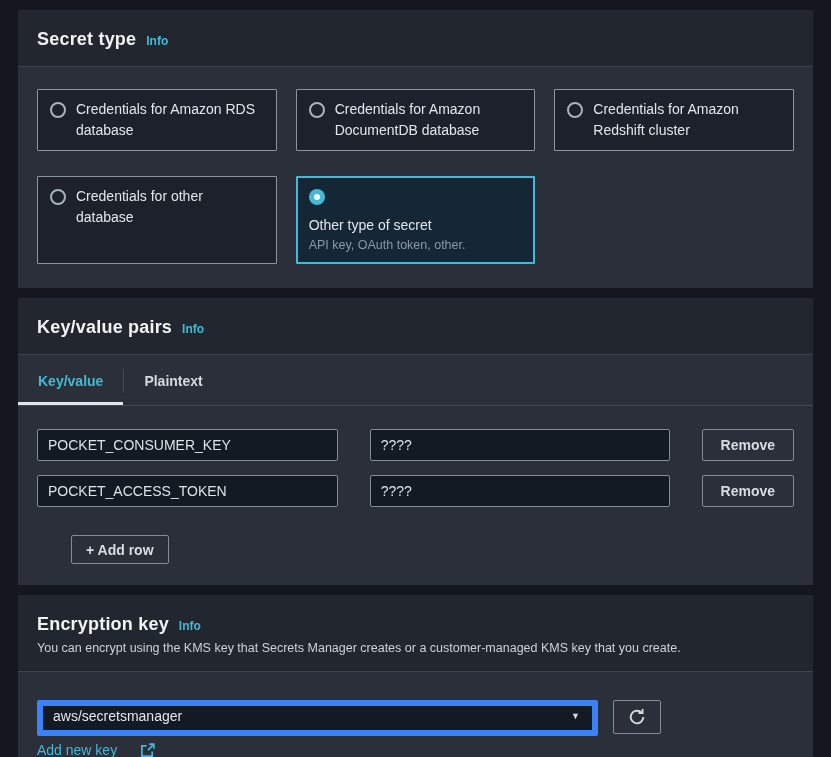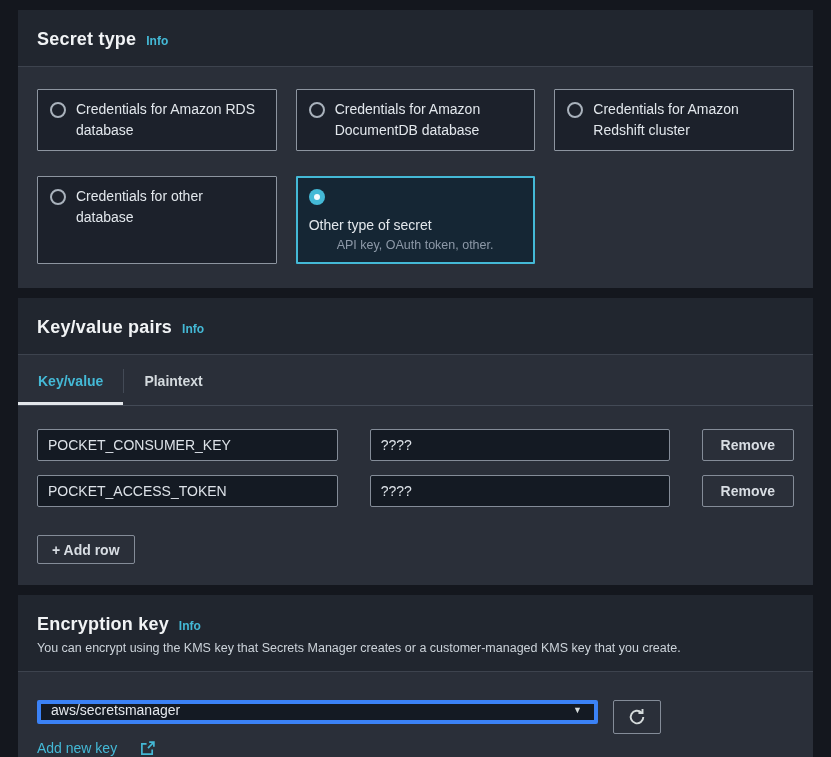--- a/index.html
+++ b/index.html
@@ -77,21 +77,21 @@
   }
   .radio.checked::after {
     content: "";
     position: absolute;
     left: 5px; top: 5px;
     width: 6px; height: 6px;
     border-radius: 50%;
     background: #f4fafd;
   }
   .option-label { font-size: 14px; line-height: 21px; color: #e2e7ec; }
-  .option-sub   { font-size: 12.5px; line-height: 17px; color: #8d99a8; margin-top: 1px; margin-left: 28px; }
+  .option-sub   { font-size: 12.5px; line-height: 17px; color: #8d99a8; margin-top: 1px; }
 
   
   .tabs {
     display: flex;
     align-items: stretch;
     border-bottom: 1px solid #434a56;
   }
   .tab {
     padding: 18px 20px 13px 20px;
     font-size: 14px;
@@ -128,30 +128,30 @@
     background: transparent;
     border: 1px solid #848c98;
     border-radius: 2px;
     color: #d8dde3;
     font-family: "Liberation Sans", "DejaVu Sans", sans-serif;
     font-size: 14px;
     font-weight: 700;
     padding: 0 18px;
     cursor: pointer;
   }
-  .add-row-btn { height: 29px; padding: 0 14px; margin-top: 14px; }
+  .add-row-btn { height: 29px; padding: 0 14px; margin-top: 14px; margin-left: 34px; }
 
   
   .enc-body { padding: 28px 19px 24px 19px; }
   .enc-control-row { display: flex; gap: 15px; }
   .select-box {
     width: 561px;
-    height: 24px;
+    height: 36px;
     background: #141a23;
-    border: 4px solid #3b82f6;
+    border: 6px solid #3b82f6;
     border-radius: 2px;
     display: flex;
     align-items: center;
     justify-content: space-between;
     padding: 0 12px 4px 10px;
     font-size: 14px;
     color: #e3e7ec;
     cursor: pointer;
   }
   .select-caret { font-size: 9px; color: #d5dbdb; }

